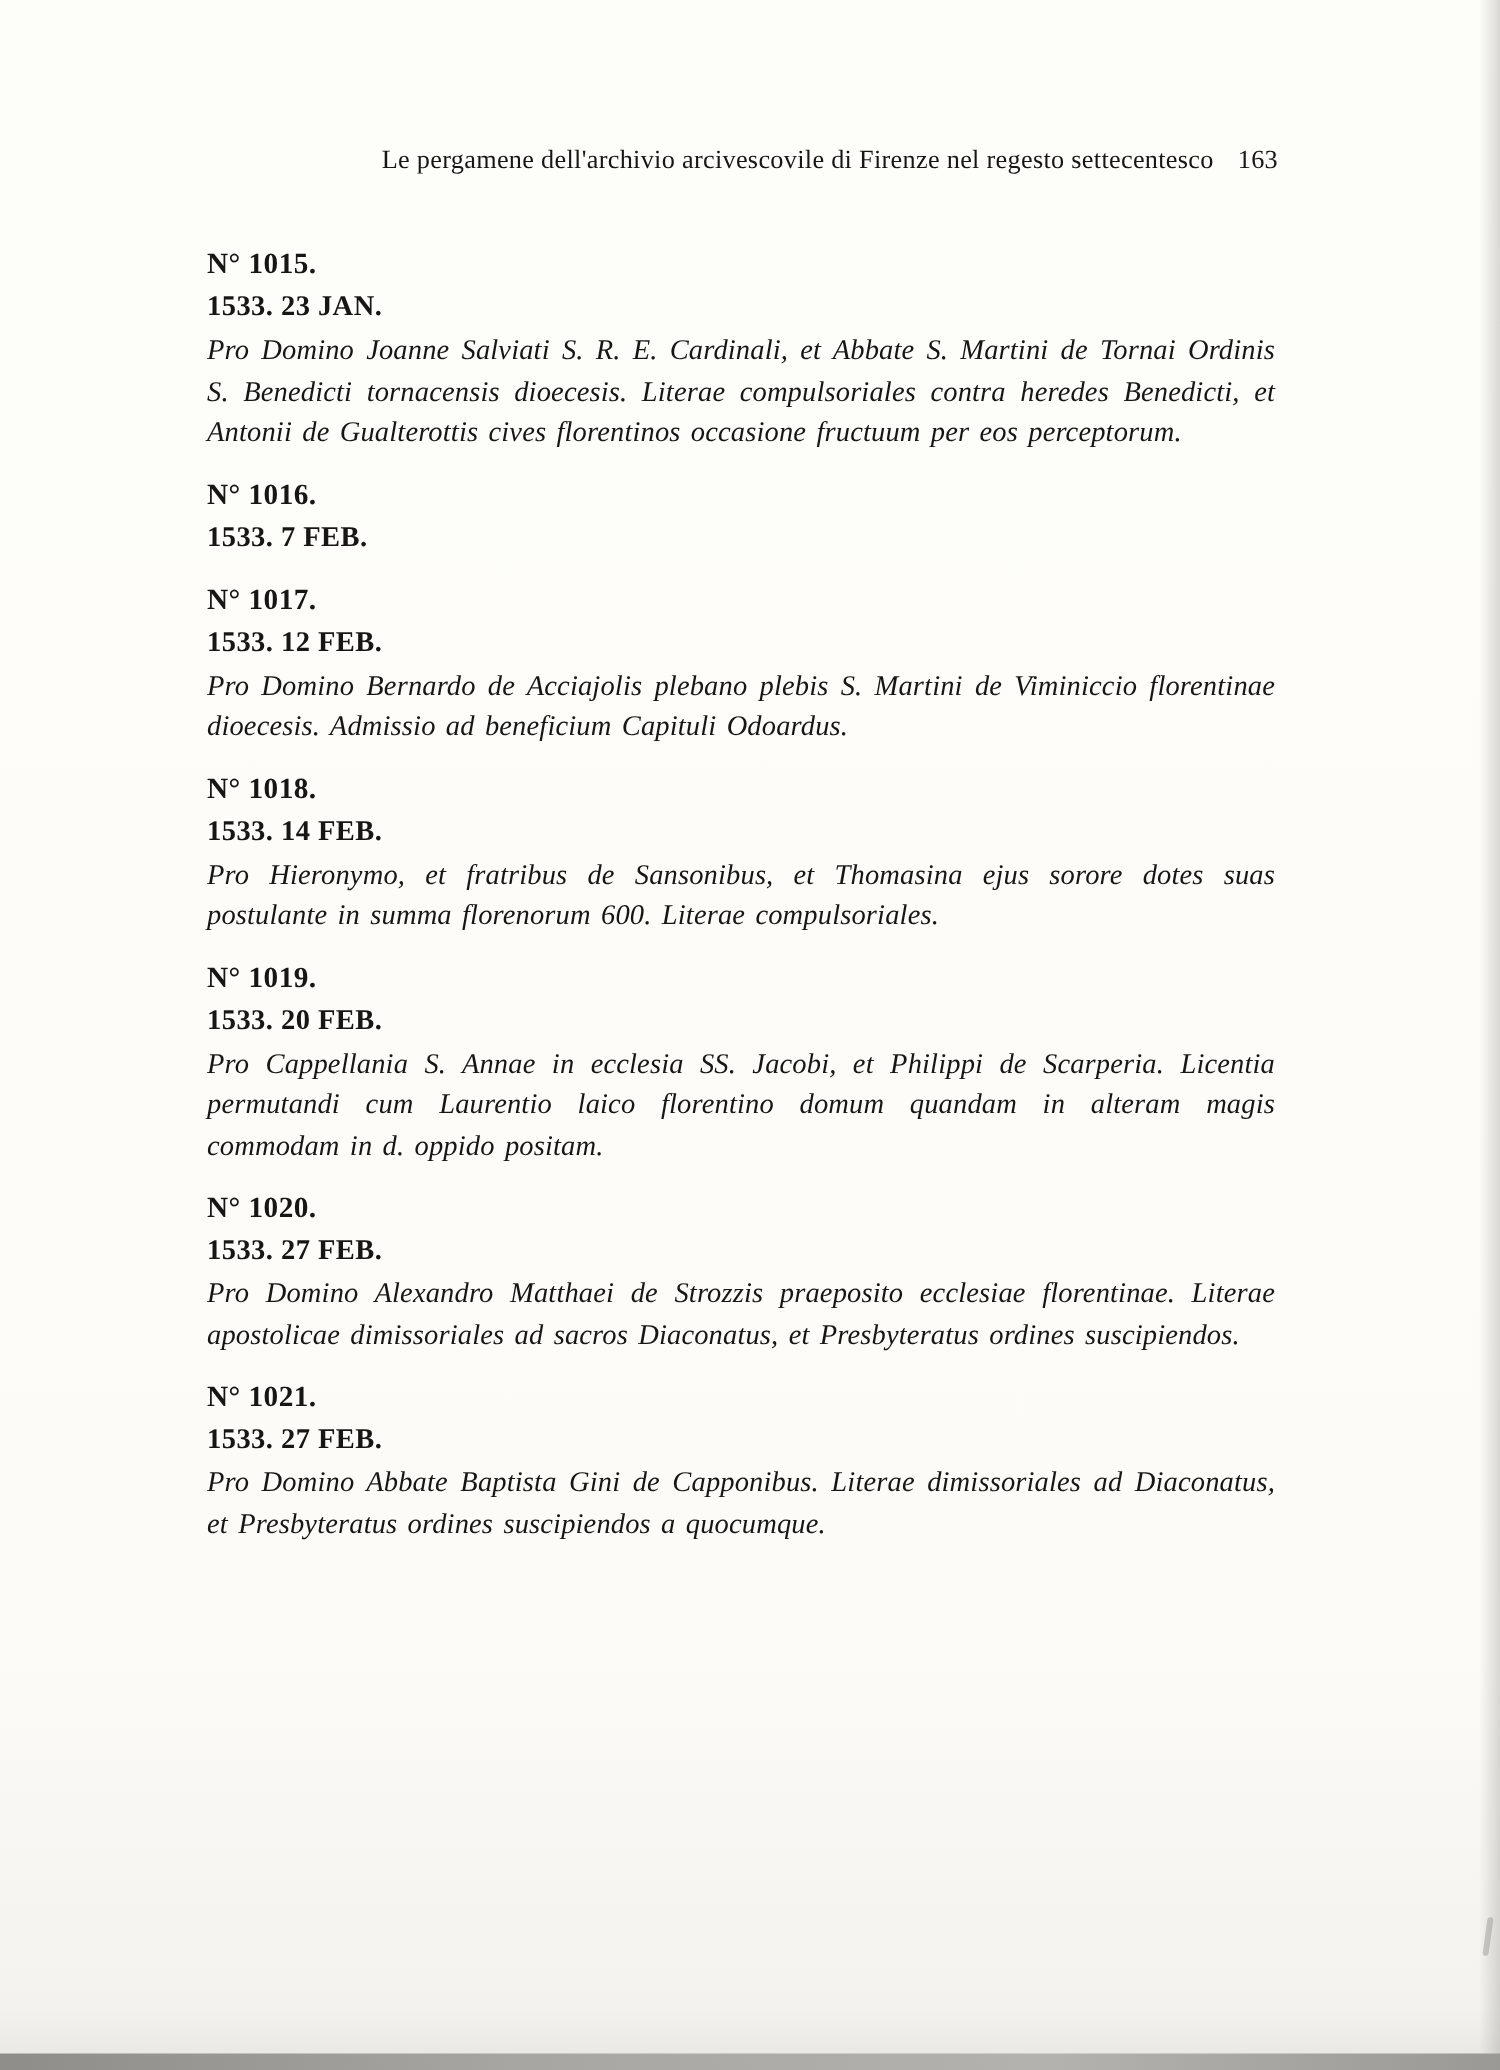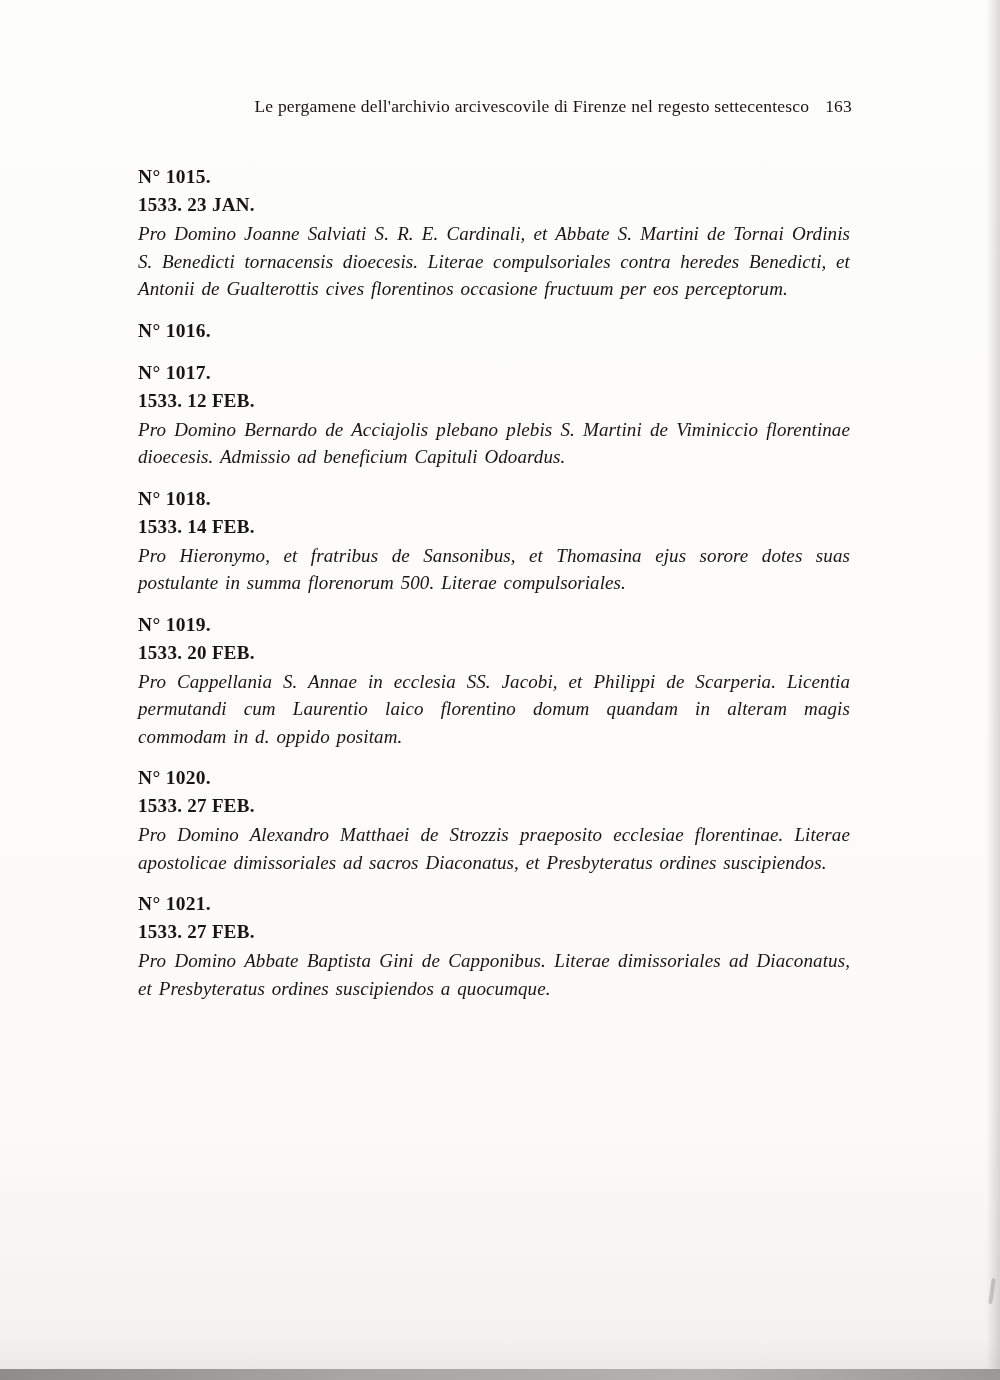--- a/index.html
+++ b/index.html
@@ -105,32 +105,33 @@
   <main class="content">
 
     <article class="entry">
       <h2 class="entry-number">N° 1015.</h2>
       <h3 class="entry-date">1533. 23 JAN.</h3>
       <p class="entry-body">Pro Domino Joanne Salviati S. R. E. Cardinali, et Abbate S. Martini de Tornai Ordinis S. Benedicti tornacensis dioecesis. Literae compulsoriales contra heredes Benedicti, et Antonii de Gualterottis cives florentinos occasione fructuum per eos perceptorum.</p>
     </article>
 
     <article class="entry">
       <h2 class="entry-number">N° 1016.</h2>
+      <h3 class="entry-date">1533. 7 FEB.</h3>
     </article>
 
     <article class="entry">
       <h2 class="entry-number">N° 1017.</h2>
       <h3 class="entry-date">1533. 12 FEB.</h3>
       <p class="entry-body">Pro Domino Bernardo de Acciajolis plebano plebis S. Martini de Viminiccio florentinae dioecesis. Admissio ad beneficium Capituli Odoardus.</p>
     </article>
 
     <article class="entry">
       <h2 class="entry-number">N° 1018.</h2>
       <h3 class="entry-date">1533. 14 FEB.</h3>
-      <p class="entry-body">Pro Hieronymo, et fratribus de Sansonibus, et Thomasina ejus sorore dotes suas postulante in summa florenorum 500. Literae compulsoriales.</p>
+      <p class="entry-body">Pro Hieronymo, et fratribus de Sansonibus, et Thomasina ejus sorore dotes suas postulante in summa florenorum 600. Literae compulsoriales.</p>
     </article>
 
     <article class="entry">
       <h2 class="entry-number">N° 1019.</h2>
       <h3 class="entry-date">1533. 20 FEB.</h3>
       <p class="entry-body">Pro Cappellania S. Annae in ecclesia SS. Jacobi, et Philippi de Scarperia. Licentia permutandi cum Laurentio laico florentino domum quandam in alteram magis commodam in d. oppido positam.</p>
     </article>
 
     <article class="entry">
       <h2 class="entry-number">N° 1020.</h2>

